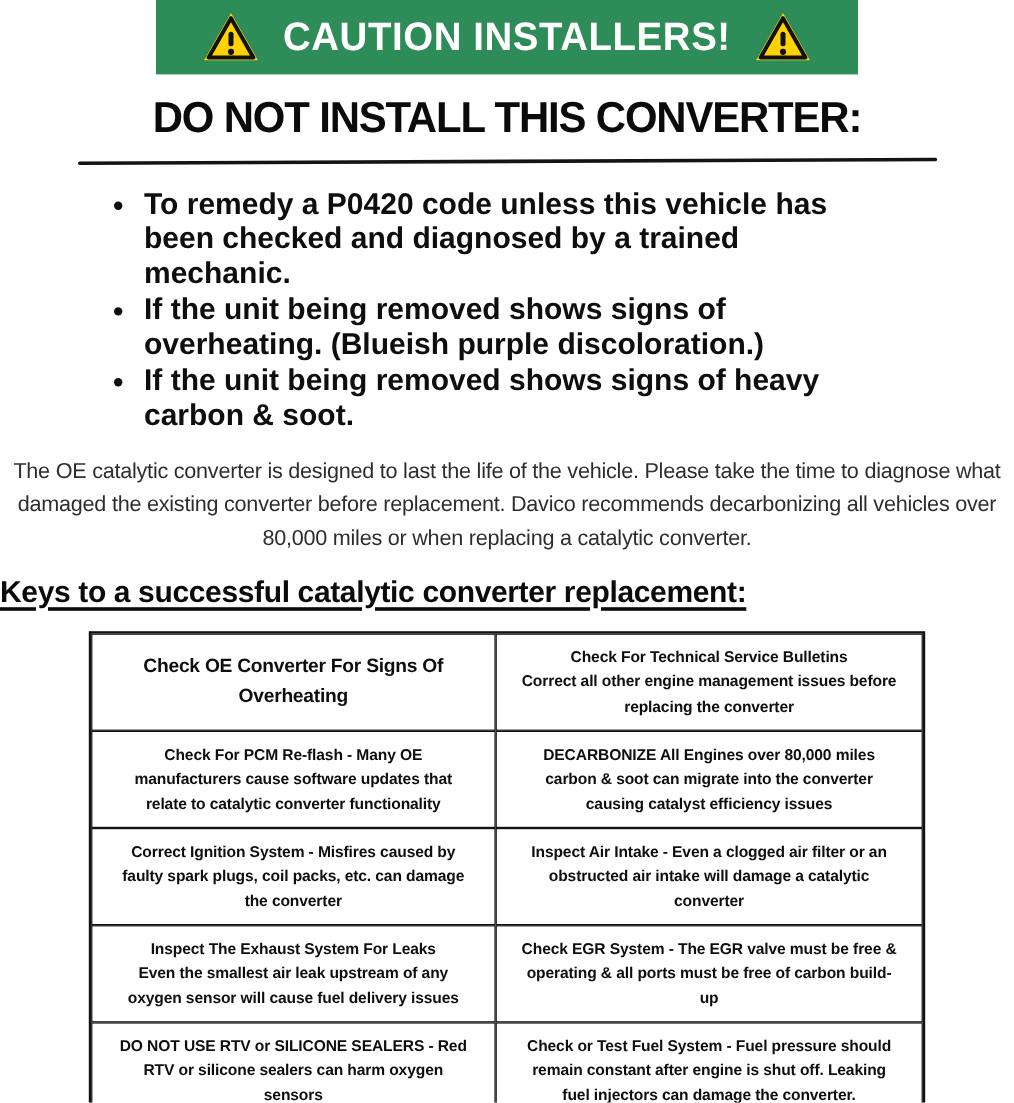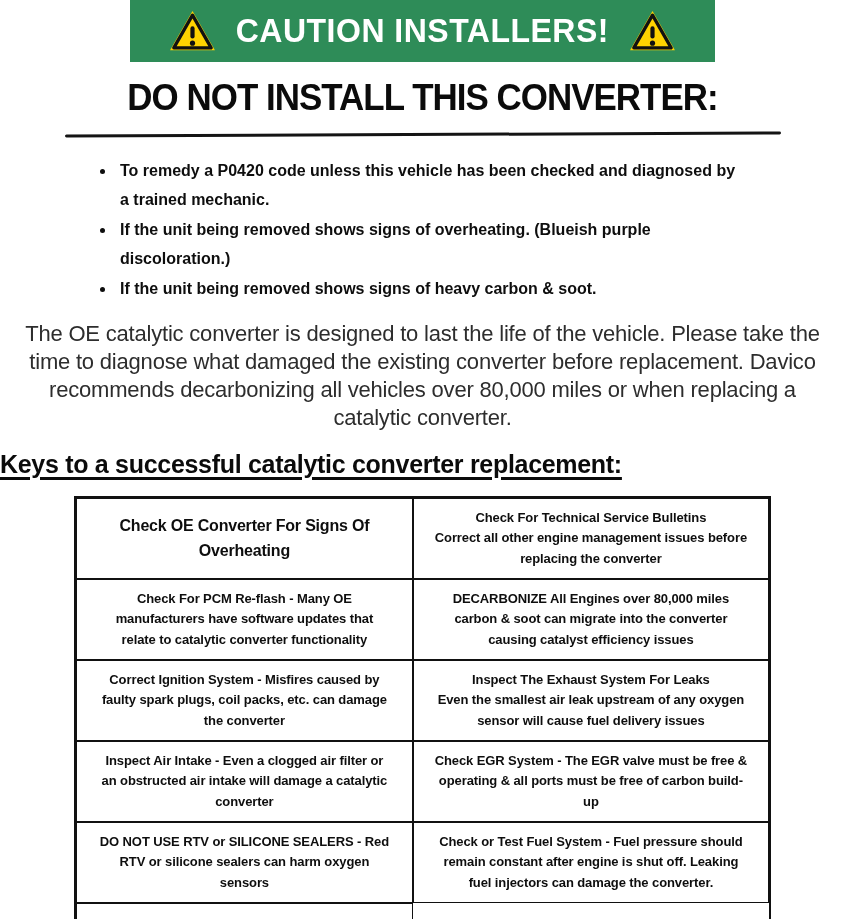--- a/index.html
+++ b/index.html
@@ -59,34 +59,34 @@
     border-radius: 2px;
   }
 
   
   .warning-list {
     margin: 20px 60px 0 98px;
     padding-left: 18px;
     list-style: disc;
   }
   .warning-list li {
-    font-size: 16px;
+    font-size: 25px;
     font-weight: 700;
     line-height: 29px;
     max-width: 625px;
     margin-bottom: 1px;
     color: #0e0e0e;
     padding-left: 4px;
   }
 
   
   .intro {
     margin: 17px 8px 0 8px;
     text-align: center;
-    font-size: 22px;
+    font-size: 18px;
     font-weight: 400;
     line-height: 28px;
     color: #2d2d2d;
     letter-spacing: -0.2px;
   }
 
   
   .keys-heading {
     margin-top: 18px;
     text-align: left;
@@ -163,28 +163,28 @@
 
   <p class="intro">The OE catalytic converter is designed to last the life of the vehicle. Please take the time to diagnose what damaged the existing converter before replacement. Davico recommends decarbonizing all vehicles over 80,000 miles or when replacing a catalytic converter.</p>
 
   <div class="keys-heading">Keys to a successful catalytic converter replacement:</div>
 
   <div class="keys-table">
     <div class="cell large">Check OE Converter For Signs Of Overheating</div>
     <div class="cell">Check For Technical Service Bulletins
 Correct all other engine management issues before replacing the converter</div>
 
-    <div class="cell">Check For PCM Re-flash - Many OE manufacturers have software updates that relate to catalytic converter functionality</div>
+    <div class="cell">Check For PCM Re-flash - Many OE manufacturers cause software updates that relate to catalytic converter functionality</div>
 
     <div class="cell">DECARBONIZE All Engines over 80,000 miles carbon &amp; soot can migrate into the converter causing catalyst efficiency issues</div>
     <div class="cell">Correct Ignition System - Misfires caused by faulty spark plugs, coil packs, etc. can damage the converter</div>
 
+    <div class="cell">Inspect Air Intake - Even a clogged air filter or an obstructed air intake will damage a catalytic converter</div>
     <div class="cell">Inspect The Exhaust System For Leaks
 Even the smallest air leak upstream of any oxygen sensor will cause fuel delivery issues</div>
-    <div class="cell">Inspect Air Intake - Even a clogged air filter or an obstructed air intake will damage a catalytic converter</div>
 
     <div class="cell">Check EGR System - The EGR valve must be free &amp; operating &amp; all ports must be free of carbon build-up</div>
     <div class="cell">DO NOT USE RTV or SILICONE SEALERS - Red RTV or silicone sealers can harm oxygen sensors</div>
 
     <div class="cell">Check or Test Fuel System - Fuel pressure should remain constant after engine is shut off.  Leaking fuel injectors can damage the converter.</div>
     <div class="cell">Clear all codes,  Drive cycle test to reset all monitors, &amp; Complete the warranty card</div>
   </div>
 
 </div>
 

